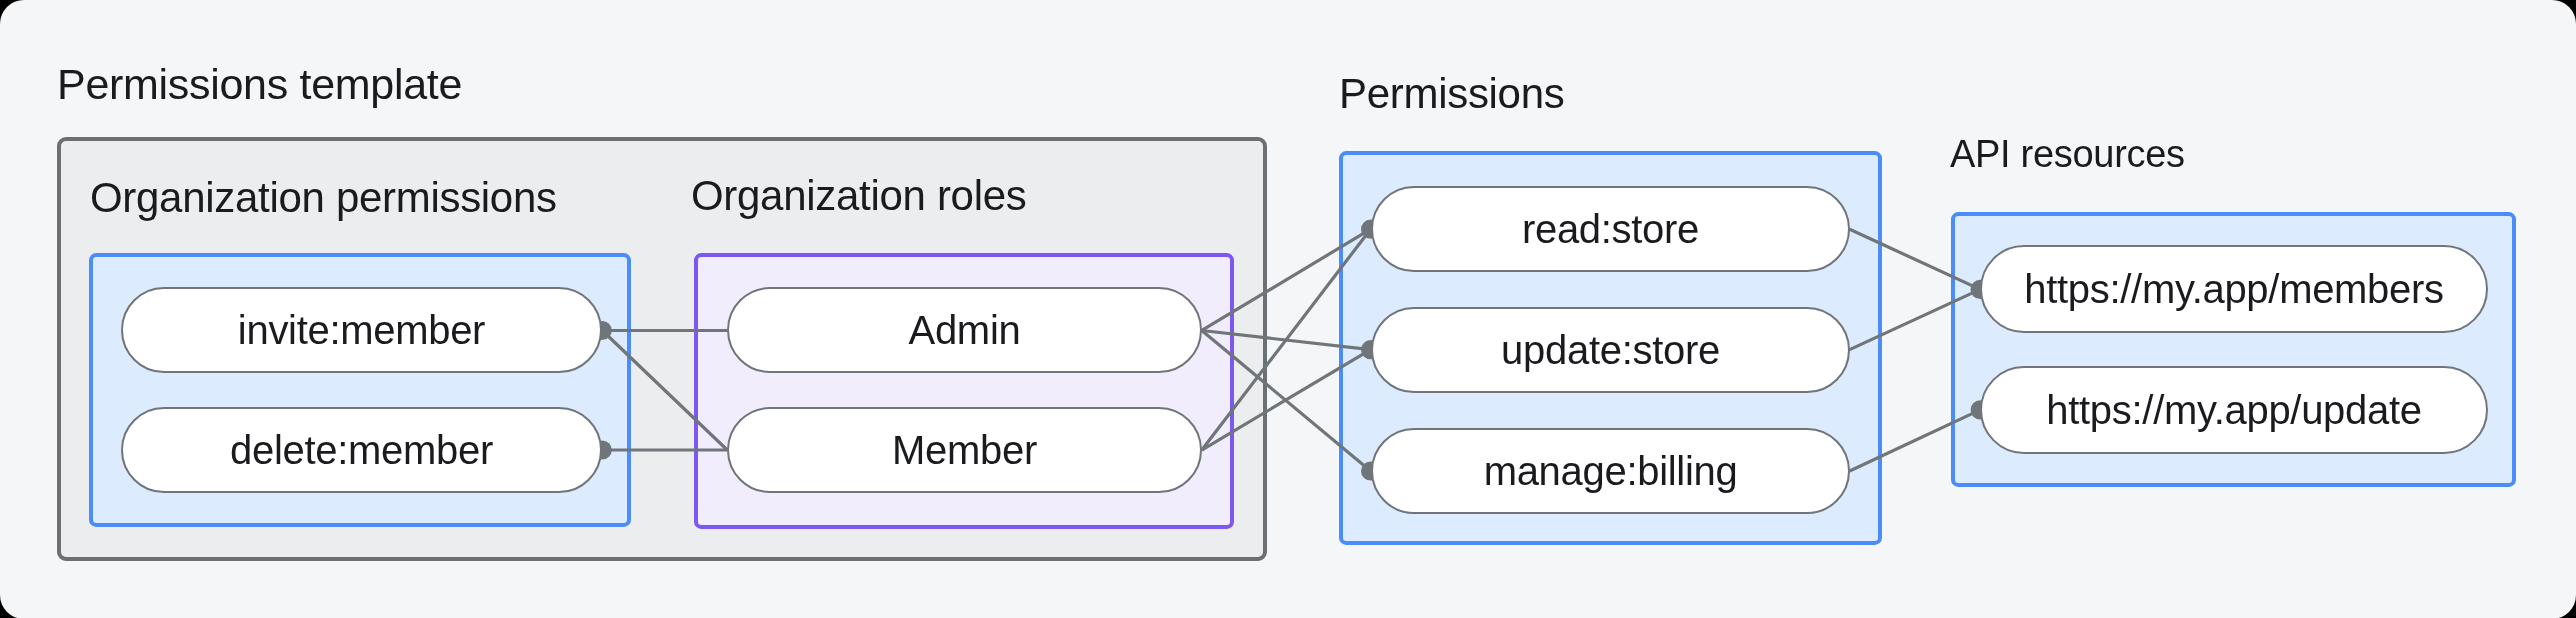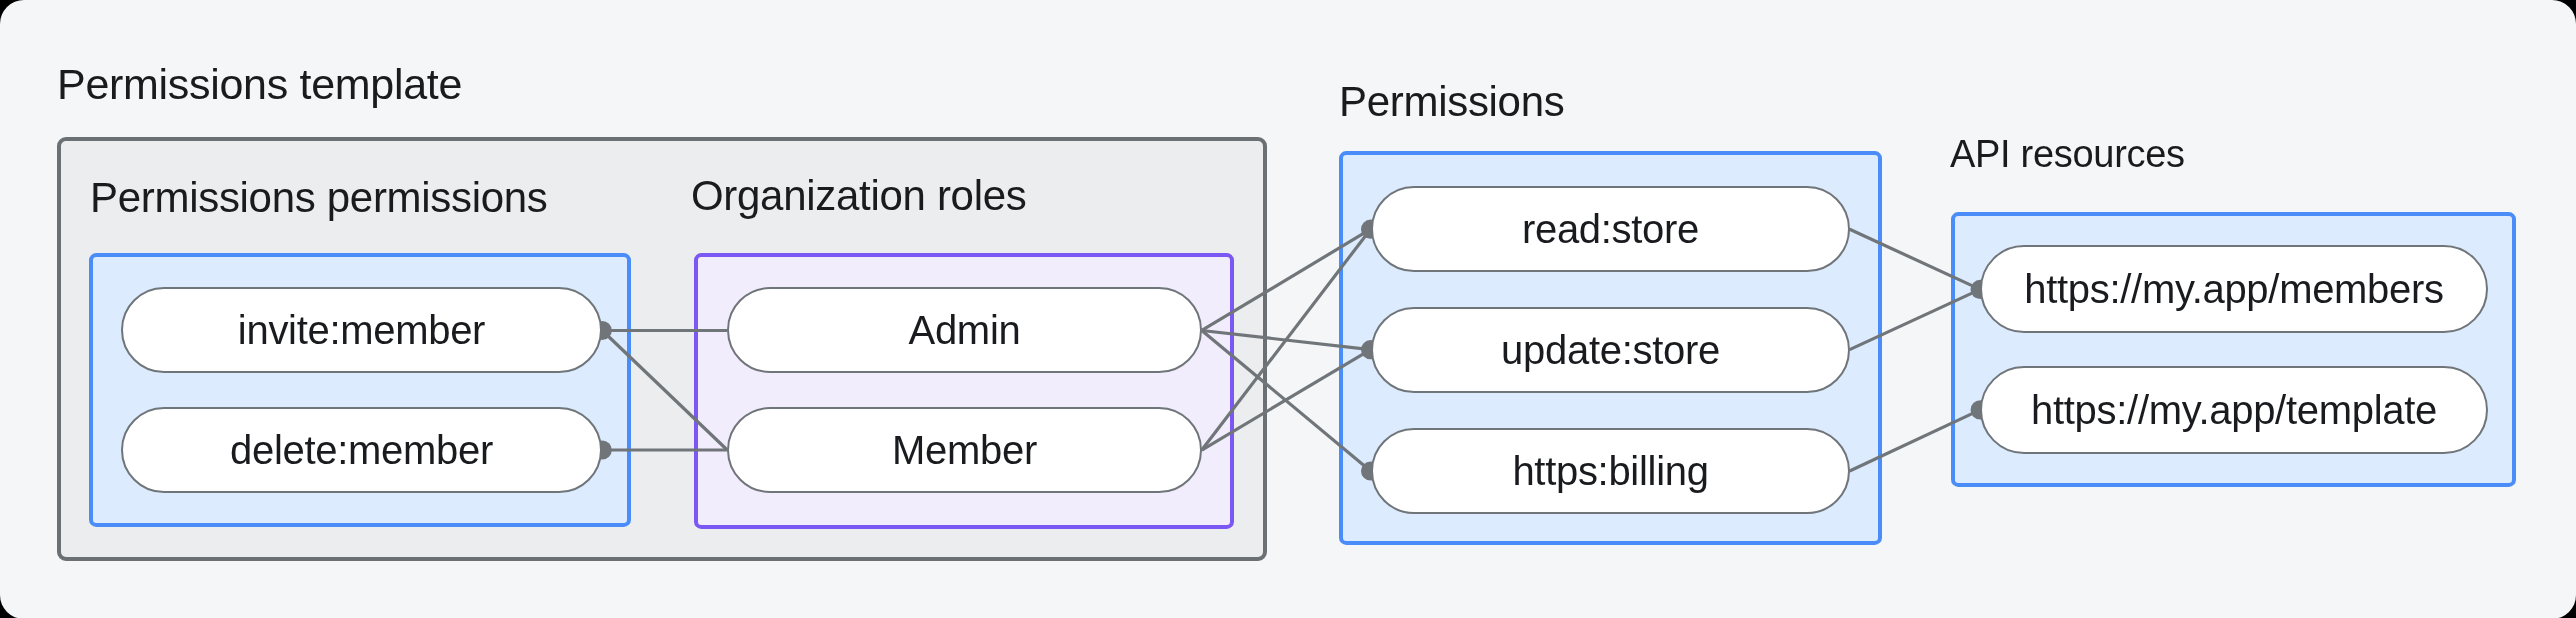--- a/index.html
+++ b/index.html
@@ -13,21 +13,21 @@
   .canvas{
     position:relative;width:2576px;height:619px;background:var(--page_bg);
     border-radius:24px;overflow:hidden;
     font-family:"Liberation Sans", sans-serif;color:var(--text_color);
     -webkit-font-smoothing:antialiased;
   }
   .label{position:absolute;line-height:1.2;white-space:nowrap;letter-spacing:-0.3px;}
   .title{left:57px;top:59px;font-size:43px;}
   .lbl-org-perms{left:90px;top:173px;font-size:42px;}
   .lbl-org-roles{left:691px;top:171px;font-size:42px;}
-  .lbl-permissions{left:1339px;top:69px;font-size:42px;margin-top:8px;}
+  .lbl-permissions{left:1339px;top:69px;font-size:42px;}
   .lbl-api{left:1950px;top:132px;font-size:38px;}
   .box{position:absolute;box-sizing:border-box;}
   .box-gray{left:57px;top:137px;width:1210px;height:424px;background:var(--gray_box_bg);
     border:4.6px solid var(--gray_border);border-radius:9px;}
   .box-blue-left{left:89px;top:253px;width:542px;height:274px;background:var(--blue_box_bg);
     border:4.6px solid var(--blue_border);border-radius:7.3px;}
   .box-purple{left:694px;top:253px;width:540px;height:276px;background:var(--purple_box_bg);
     border:4.6px solid var(--purple_border);border-radius:7.3px;}
   .box-permissions{left:1339px;top:151px;width:543px;height:394px;background:var(--blue_box_bg);
     border:4.6px solid var(--blue_border);border-radius:7.3px;}
@@ -43,21 +43,21 @@
 </style>
 </head>
 <body>
 
 <div class="canvas">
 
   <div class="label title">Permissions template</div>
 
   <div class="box box-gray"></div>
 
-  <div class="label lbl-org-perms">Permissions permissions</div>
+  <div class="label lbl-org-perms">Organization permissions</div>
   <div class="label lbl-org-roles">Organization roles</div>
   <div class="label lbl-permissions">Permissions</div>
   <div class="label lbl-api">API resources</div>
 
   <div class="box box-blue-left"></div>
   <div class="box box-purple"></div>
   <div class="box box-permissions"></div>
   <div class="box box-api"></div>
 
   <svg id="wires" viewBox="0 0 2823 678" xmlns="http://www.w3.org/2000/svg">
@@ -82,19 +82,19 @@
     </svg>
 
   <div class="node" style="left: 121px; top: 287px; width: 481px; height: 86px;">invite:member</div>
   <div class="node" style="left: 121px; top: 407px; width: 481px; height: 86px;">delete:member</div>
 
   <div class="node" style="left: 727px; top: 287px; width: 475px; height: 86px; text-align: center;">Admin</div>
   <div class="node" style="left: 727px; top: 407px; width: 475px; height: 86px;">Member</div>
 
   <div class="node" style="left: 1371px; top: 186px; width: 479px; height: 86px;">read:store</div>
   <div class="node" style="left: 1371px; top: 307px; width: 479px; height: 86px;">update:store</div>
-  <div class="node" style="left: 1371px; top: 428px; width: 479px; height: 86px;">https:billing</div>
+  <div class="node" style="left: 1371px; top: 428px; width: 479px; height: 86px;">manage:billing</div>
 
   <div class="node" style="left: 1980px; top: 245px; width: 508px; height: 88px;">https://my.app/members</div>
-  <div class="node" style="left: 1980px; top: 366px; width: 508px; height: 88px;">https://my.app/template</div>
+  <div class="node" style="left: 1980px; top: 366px; width: 508px; height: 88px;">https://my.app/update</div>
 
 </div>
 
 
 </body></html>

